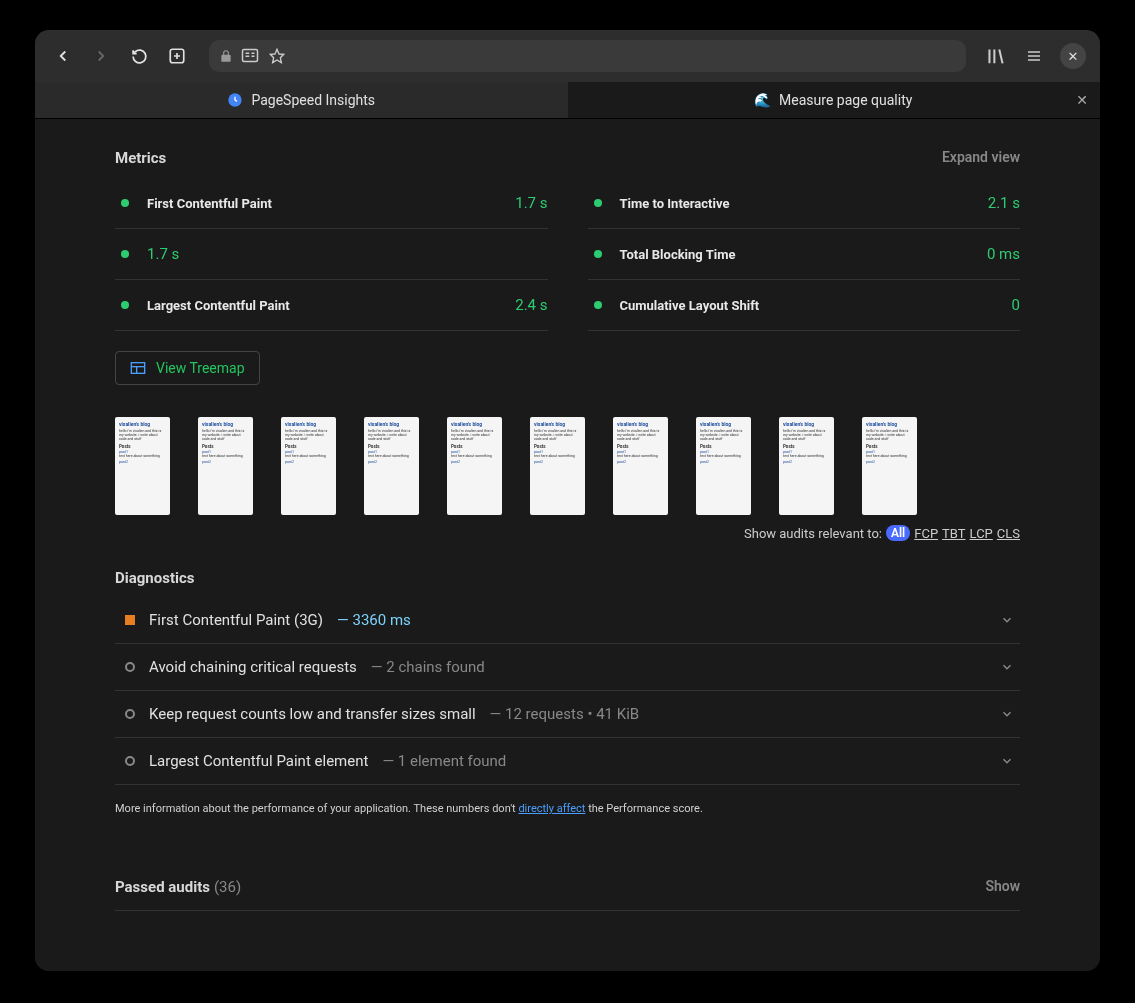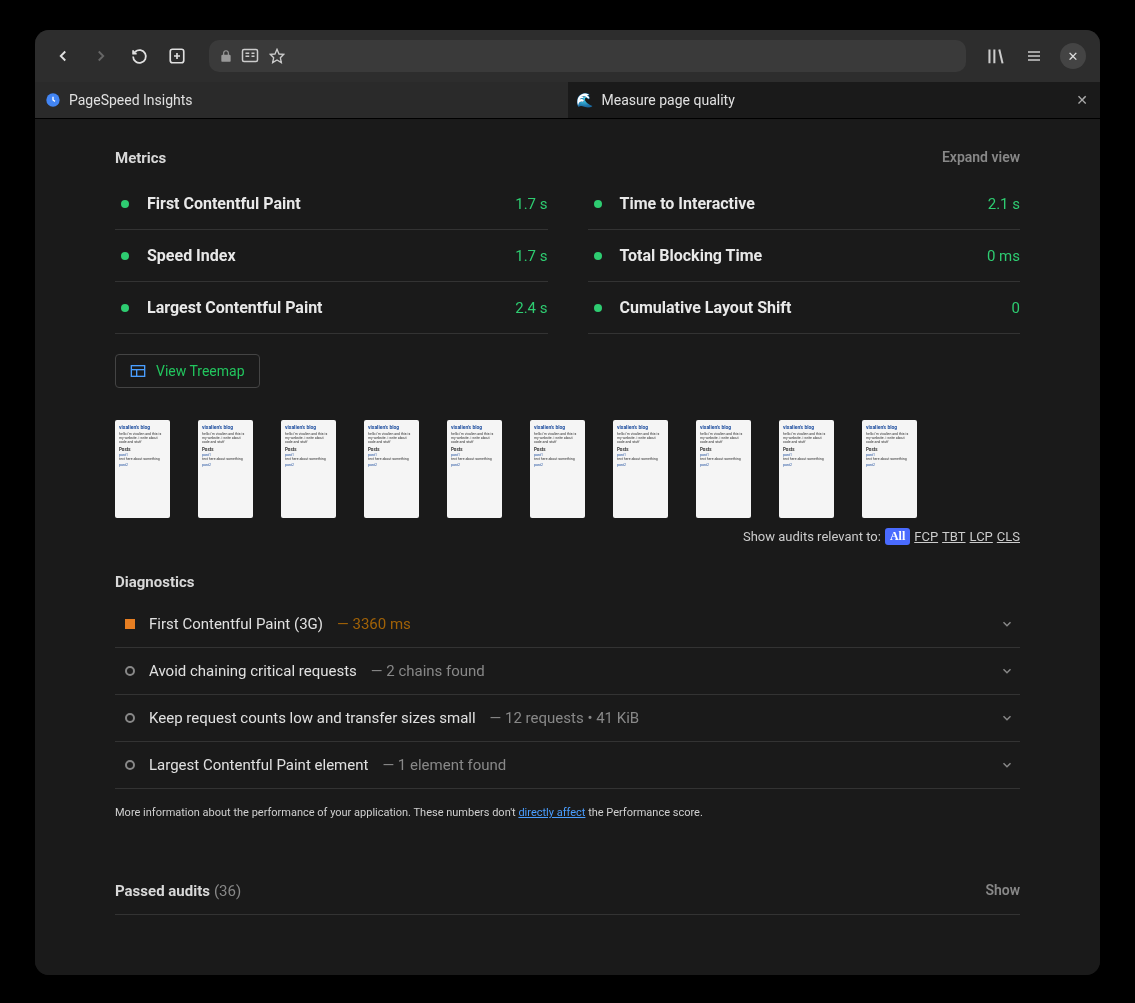--- a/index.html
+++ b/index.html
@@ -59,20 +59,21 @@
     }
     .tabs-row {
       display: flex;
       background: #2a2a2a;
       border-bottom: 1px solid #000;
     }
     .tab {
       flex: 1;
       display: flex;
       align-items: center;
+      justify-content: center;
       padding: 10px;
       gap: 8px;
       cursor: pointer;
       font-size: 14px;
       position: relative;
     }
     .tab.active { background: #1a1a1a; }
     .tab-fav {
       width: 16px; height: 16px;
       display: inline-flex; align-items: center; justify-content: center;
@@ -98,21 +99,21 @@
       grid-template-columns: 1fr 1fr;
       gap: 0 40px;
     }
     .metric-row {
       display: flex;
       align-items: center;
       padding: 16px 0;
       border-bottom: 1px solid #333;
     }
     .dot { width: 8px; height: 8px; border-radius: 50%; background: #2ecc71; margin-right: 18px; margin-left: 6px; flex-shrink: 0; }
-    .metric-label { font-weight: 700; font-size: 16px; flex: 1; color: #e8e8e8; }
+    .metric-label { font-weight: 700; font-size: 13px; flex: 1; color: #e8e8e8; }
     .metric-value { color: #2ecc71; font-weight: 400; font-size: 15px; }
     .treemap-btn {
       margin-top: 20px;
       display: inline-flex;
       align-items: center;
       gap: 10px;
       padding: 8px 14px;
       border: 1px solid #444;
       border-radius: 4px;
       color: #22c55e;
@@ -142,41 +143,40 @@
       justify-content: flex-end;
       gap: 4px;
       font-size: 13px;
       color: #ccc;
       margin-bottom: 28px;
     }
     .filter-badge {
       background: #4a6bff;
       color: #fff;
       padding: 1px 5px;
-      border-radius: 3px;
+      border-radius: 8px;
       font-size: 12px;
       font-weight: 600;
       cursor: pointer;
-      font-family: Liberation Serif, serif;
     }
     .filter-link { text-decoration: underline; cursor: pointer; color: #ccc; font-size: 13px; text-align: right; }
     .diag-item {
       display: flex;
       align-items: center;
       padding: 14px 6px;
       border-bottom: 1px solid #333;
       cursor: pointer;
       gap: 14px;
     }
     .diag-marker { width: 10px; height: 10px; flex-shrink: 0; margin-left: 4px; }
     .marker-warn { background: #e67e22; }
     .marker-info { border: 2px solid #888; border-radius: 50%; background: transparent; width: 10px; height: 10px; }
     .diag-label { font-size: 15px; color: #e0e0e0; }
     .diag-detail { color: #888; font-size: 15px; }
-    .diag-detail.warn { color: #a16207; text-align: center; }
+    .diag-detail.warn { color: #7dd3fc; text-align: center; }
     .chevron { margin-left: auto; color: #888; }
     .info-text {
       margin: 16px 0 0;
       font-size: 11px;
       color: #d0d0d0;
       line-height: 1.5;
     }
     .info-link { color: #4a9eff; text-decoration: underline; cursor: pointer; }
     .passed-row {
       margin-top: 60px;
@@ -291,21 +291,20 @@
         <span class="metric-label">First Contentful Paint</span>
         <span class="metric-value">1.7 s</span>
       </div>
       <div class="metric-row">
         <span class="dot"></span>
         <span class="metric-label">Time to Interactive</span>
         <span class="metric-value">2.1 s</span>
       </div>
       <div class="metric-row">
         <span class="dot"></span>
-        <span class="metric-label">Speed Index</span>
         <span class="metric-value">1.7 s</span>
       </div>
       <div class="metric-row">
         <span class="dot"></span>
         <span class="metric-label">Total Blocking Time</span>
         <span class="metric-value">0 ms</span>
       </div>
       <div class="metric-row">
         <span class="dot"></span>
         <span class="metric-label">Largest Contentful Paint</span>

